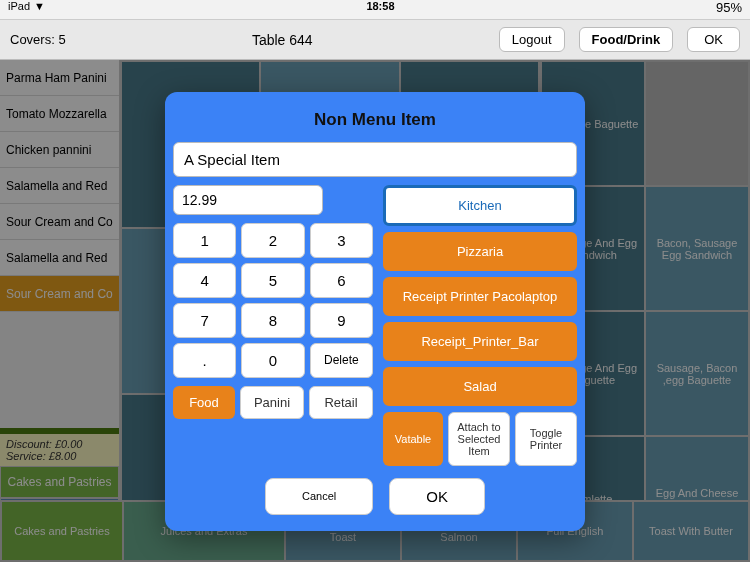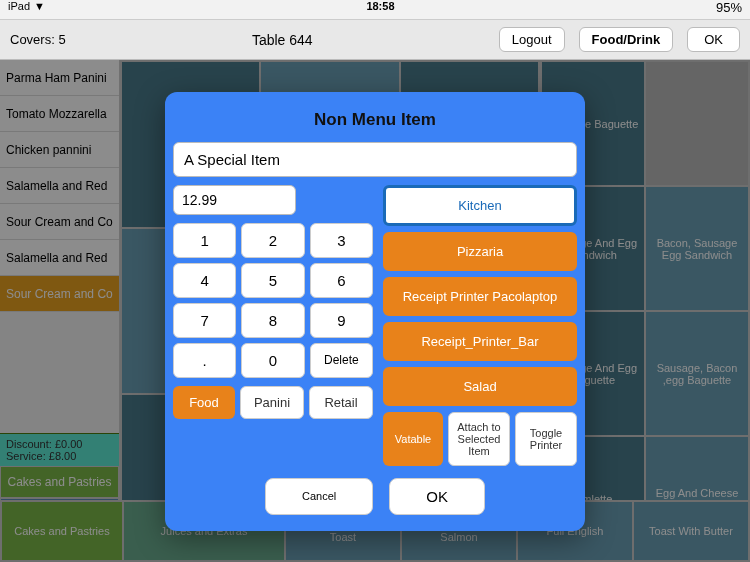--- a/index.html
+++ b/index.html
@@ -96,22 +96,23 @@
     }
     .order-item.highlighted {
       background: #e8a020;
       color: white;
     }
     .order-footer {
       margin-top: auto;
       padding: 4px 6px;
       font-size: 11px;
       color: #333;
-      background: #5eead4;
-      border-top: 1px solid #4d7c0f;
+      background: #fef9c3;
+      border-top: 6px solid #4d7c0f;
+      font-style: italic;
     }
     .category-btns {
       display: flex;
       flex-direction: column;
       gap: 0;
     }
     .cat-btn {
       padding: 8px 6px;
       font-size: 12px;
       text-align: center;
@@ -210,21 +211,21 @@
       outline: none;
     }
     .modal-body {
       display: flex;
       gap: 10px;
     }
     .modal-left {
       flex: 0 0 200px;
     }
     .price-input {
-      width: 123px;
+      width: 150px;
       padding: 6px 8px;
       font-size: 14px;
       border: 1px solid #bbb;
       border-radius: 6px;
       background: white;
       margin-bottom: 8px;
     }
     .numpad {
       display: grid;
       grid-template-columns: repeat(3, 1fr);

